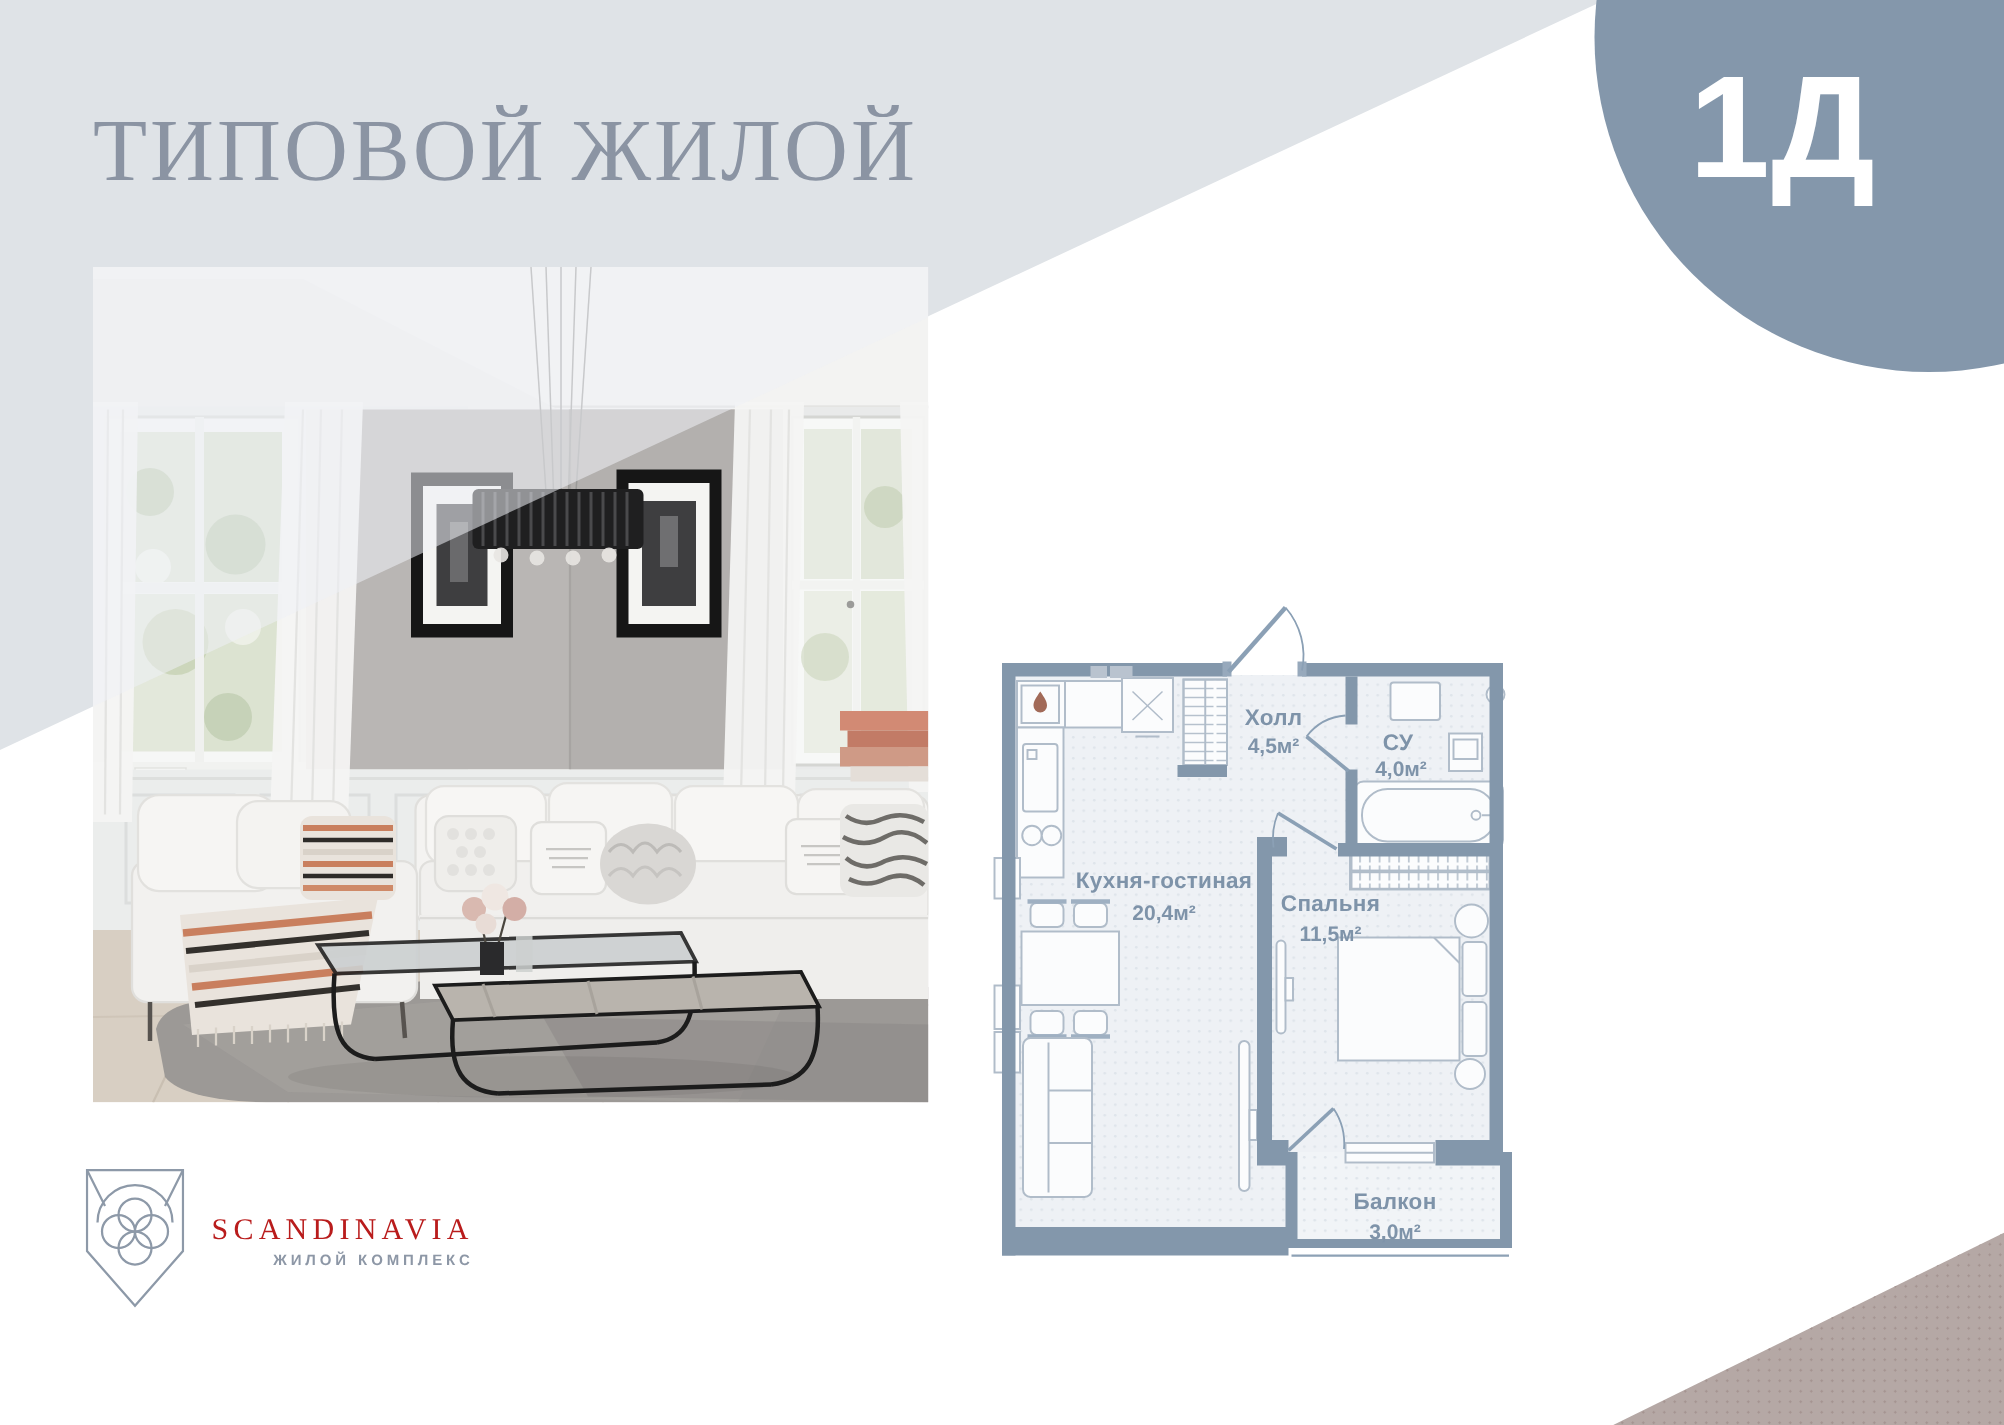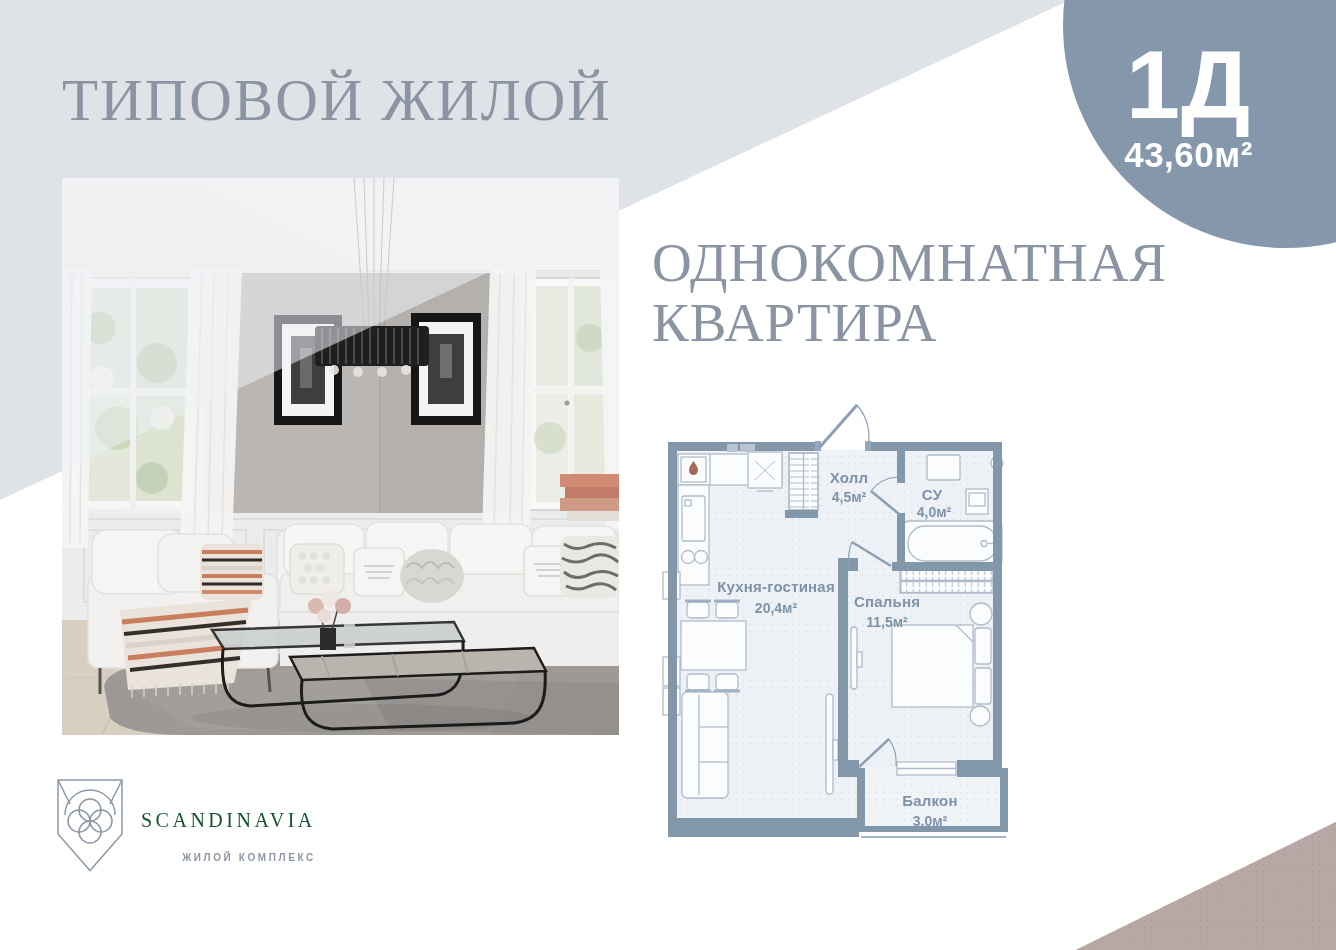--- a/index.html
+++ b/index.html
@@ -31,41 +31,39 @@
         clip-path:polygon(0 0,100% 0,100% 6%,0 52.6%);}
   
   .plan{position:absolute;left:655px;top:398px;}
   .plan text{font-family:"Liberation Sans",sans-serif;font-weight:700;fill:#7e93a9;}
   .plan .room-name{font-size:15px;letter-spacing:.2px;}
   .plan .room-area{font-size:14px;}
   
   .logo{position:absolute;left:57px;top:779px;display:flex;align-items:flex-start;}
   .logo-text{margin-left:18px;margin-top:30px;}
   .logo-name{font-family:"Liberation Serif",serif;font-size:20px;letter-spacing:3.5px;
-             color:#14532d;font-weight:400;}
-  .logo-tagline{font-size:10px;letter-spacing:2.6px;color:#8d97a6;margin-top:20px;
+             color:#b91c1c;font-weight:400;}
+  .logo-tagline{font-size:10px;letter-spacing:2.6px;color:#8d97a6;margin-top:3px;
              text-align:right;font-weight:bold;}
 </style>
 </head>
 <body>
 
 <div class="canvas">
 
   <div class="bg-diagonal"></div>
   <div class="corner-triangle"></div>
 
   <div class="badge"></div>
   <div class="badge-text">
     <div class="badge-unit">1Д</div>
-    <div class="badge-area">43,60м²</div>
   </div>
 
   <h1 class="floor-title">ТИПОВОЙ ЖИЛОЙ</h1>
 
-  <h2 class="apt-title"><span>ОДНОКОМНАТНАЯ</span><br><span>КВАРТИРА</span></h2>
 
   <div class="photo">
     <svg width="557" height="557" viewBox="0 0 557 557">
 
       <g>
         <rect x="0" y="0" width="557" height="95" fill="#f3f3f2"></rect>
         <line x1="0" y1="93" x2="557" y2="93" stroke="#dededb" stroke-width="1.5"></line>
         <path d="M0,95 L310,95 L140,8 L0,8 Z" fill="#efefee"></path>
       </g>
 

